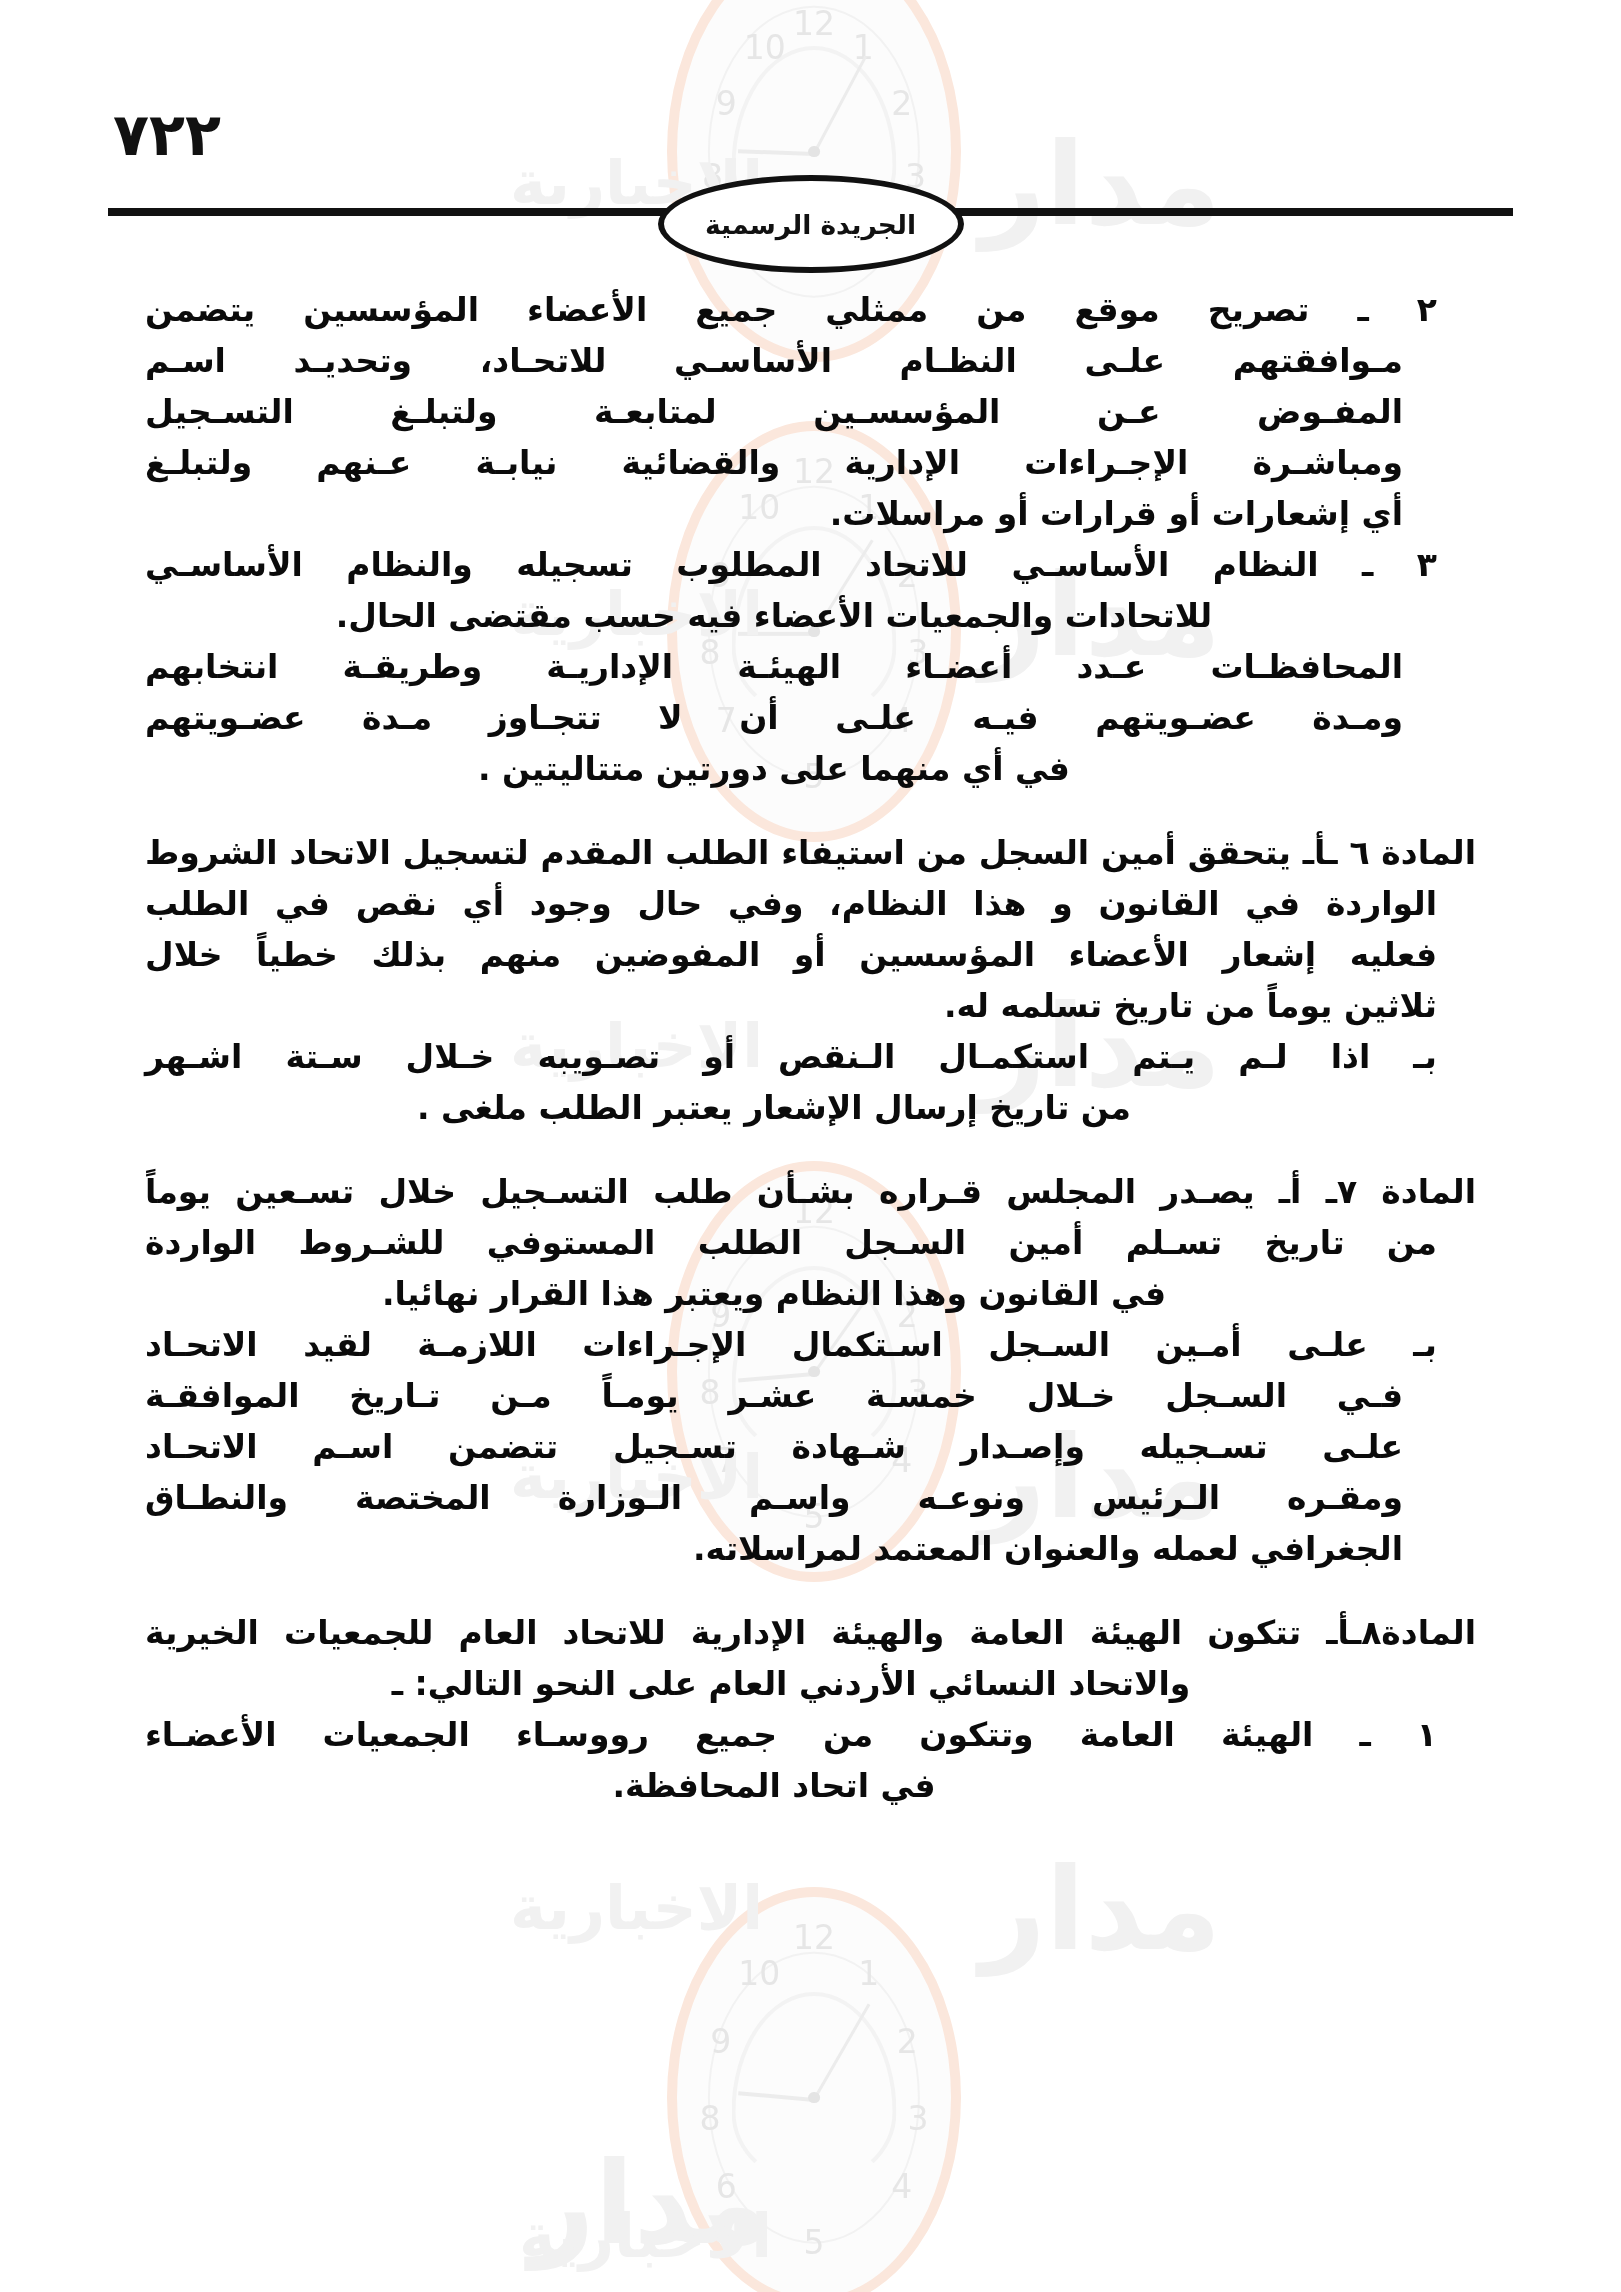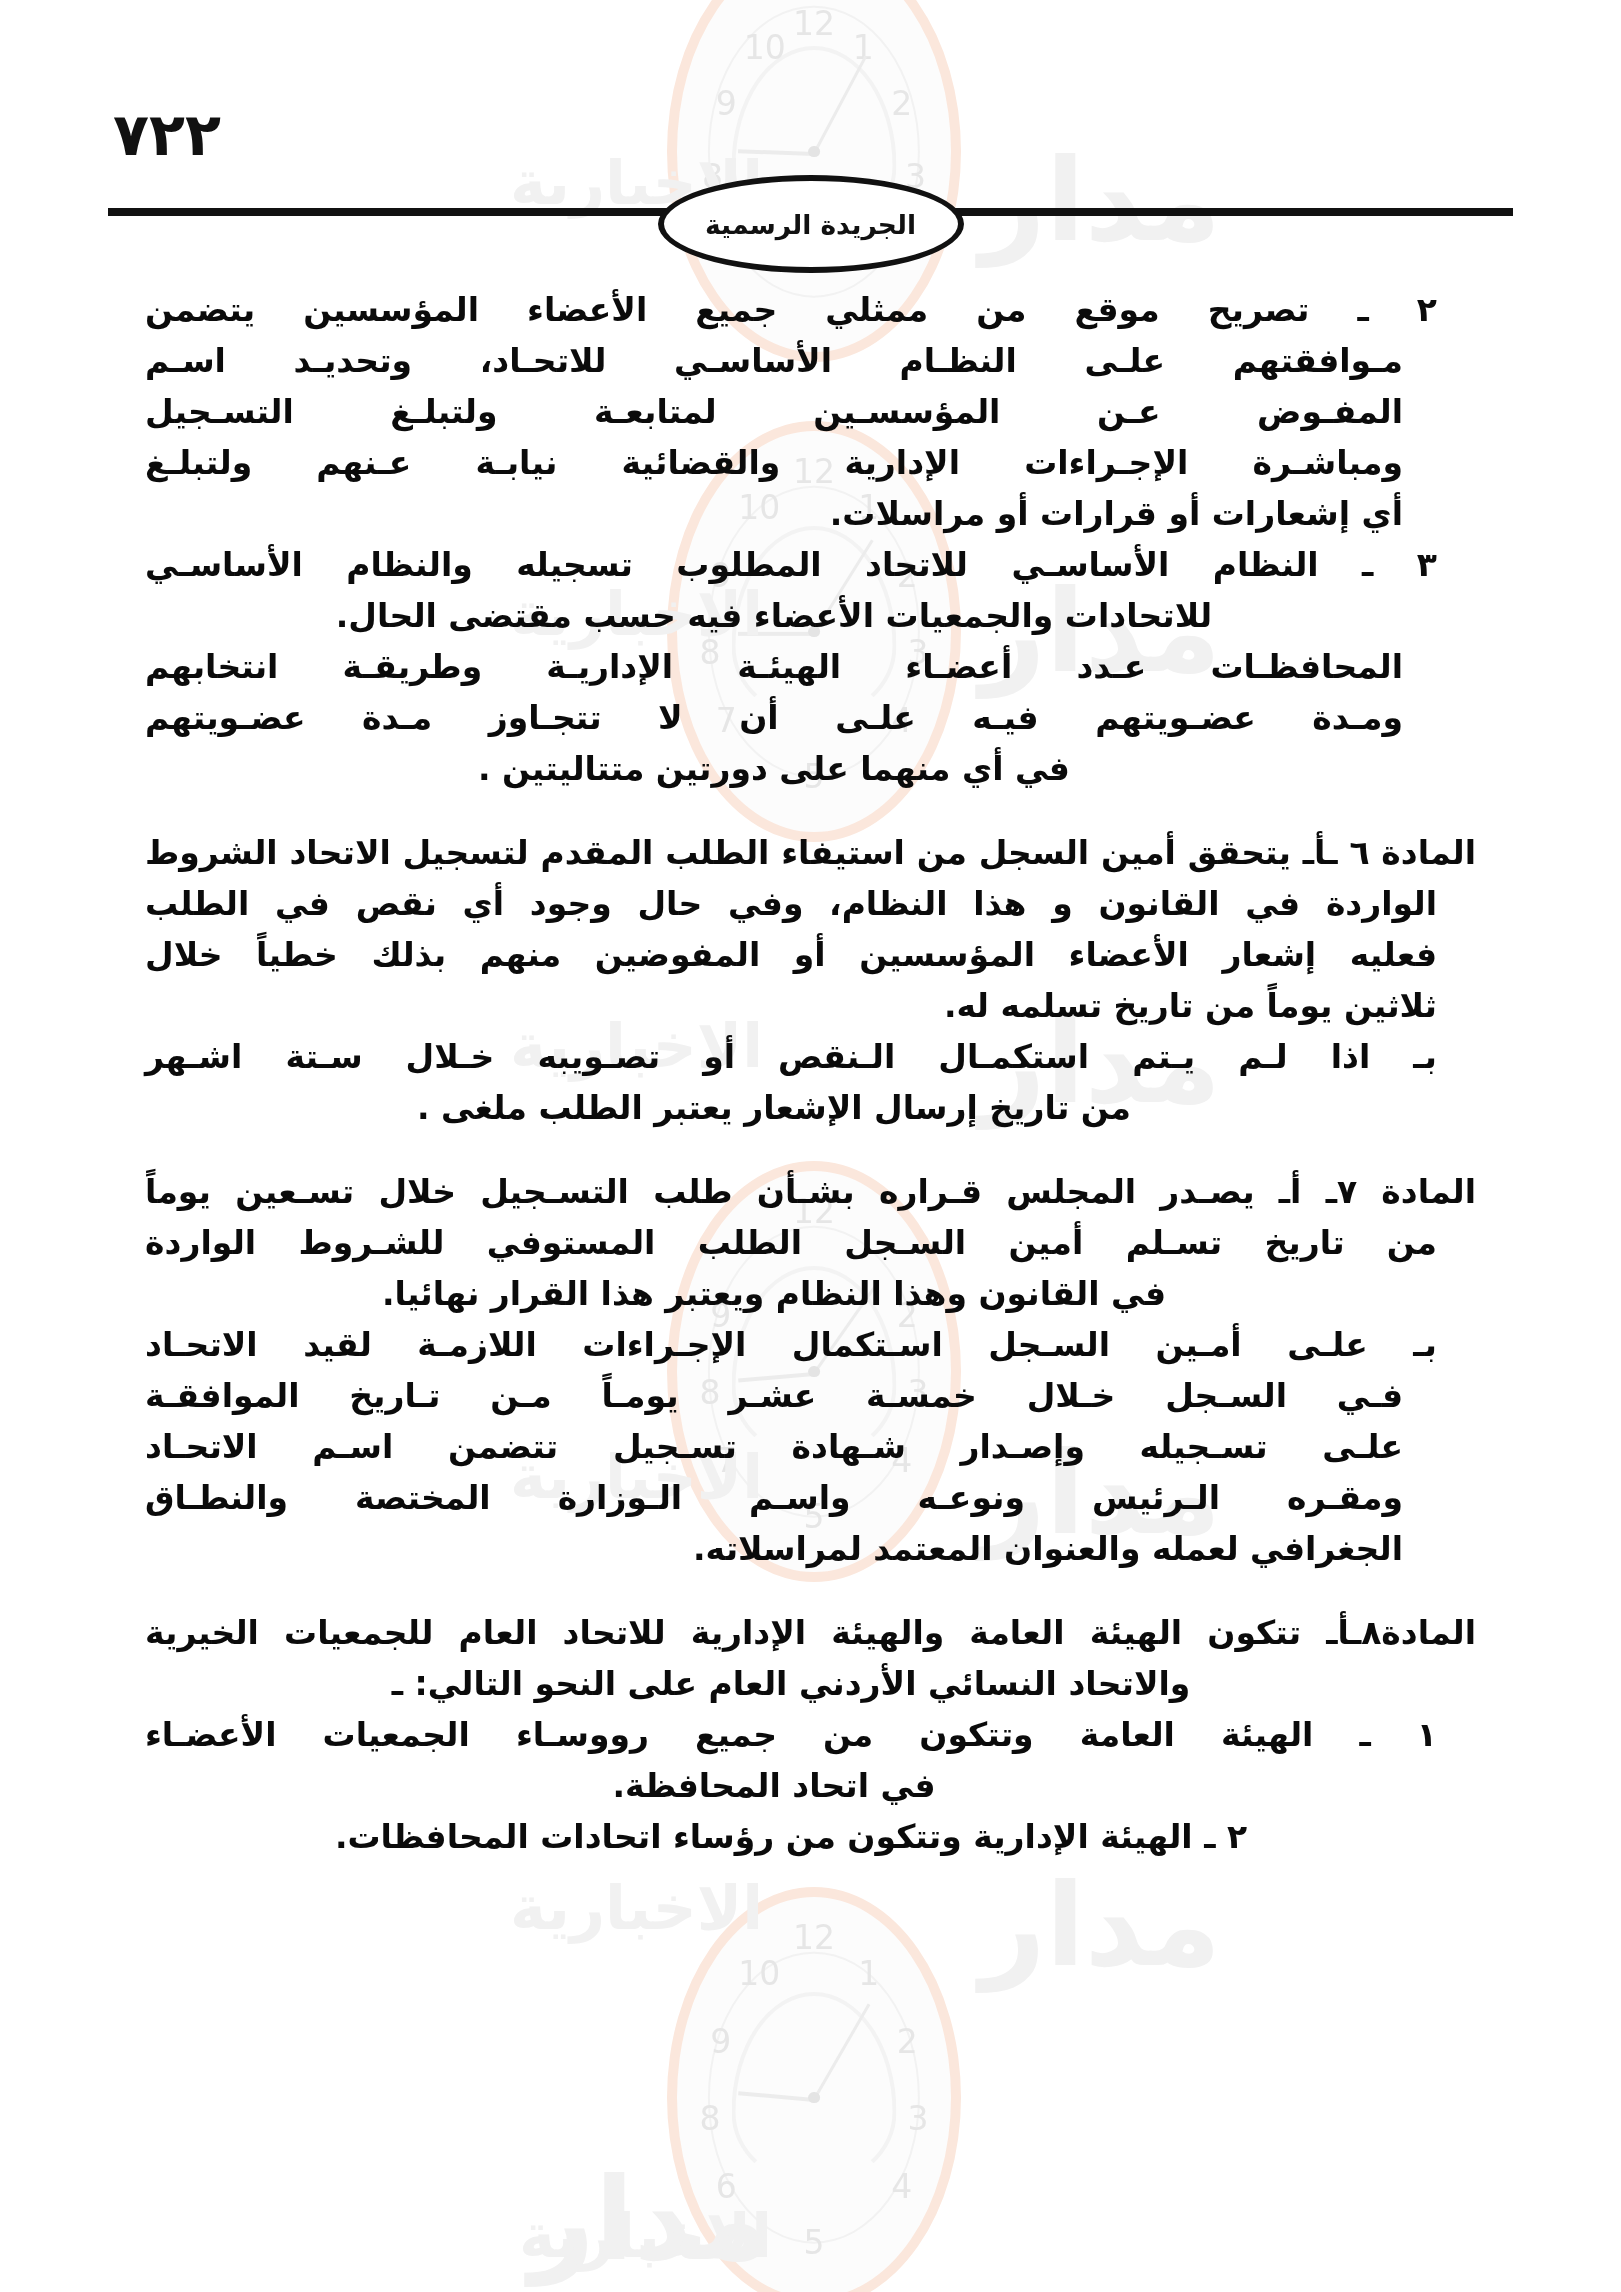--- a/index.html
+++ b/index.html
@@ -78,21 +78,21 @@
     border-bottom-color: transparent;
   }
   .wm-text {
     position: absolute;
     color: #f1f1f1;
     font-weight: 700;
     font-family: "DejaVu Sans", "Liberation Sans", sans-serif;
     white-space: nowrap;
     letter-spacing: 3.9px;
   }
-  .wm-madar { font-size: 114px; margin-top: 16px; }
+  .wm-madar { font-size: 114px; }
   .wm-akhbar { font-size: 61px; }
 
   
   .header {
     position: absolute;
     left: 0; right: 0;
     top: 59px;
     height: 186px;
     z-index: 2;
   }
@@ -329,19 +329,16 @@
     <div class="block">
       <p class="line">المادة٨ـأـ تتكون الهيئة العامة والهيئة الإدارية للاتحاد العام للجمعيات الخيرية</p>
       <p class="line indent-1 last">والاتحاد النسائي الأردني العام على النحو التالي: ـ</p>
     </div>
 
     <div class="block">
       <p class="line indent-1">١ ـ الهيئة العامة وتتكون من جميع رووسـاء الجمعيات الأعضـاء</p>
       <p class="line indent-2 last">في اتحاد المحافظة.</p>
     </div>
 
-    <div class="block">
-      <p class="line indent-1 last">٢ ـ الهيئة الإدارية وتتكون من رؤساء اتحادات المحافظات.</p>
-    </div>
 
   </div>
 </div>
 
 
 </body></html>

